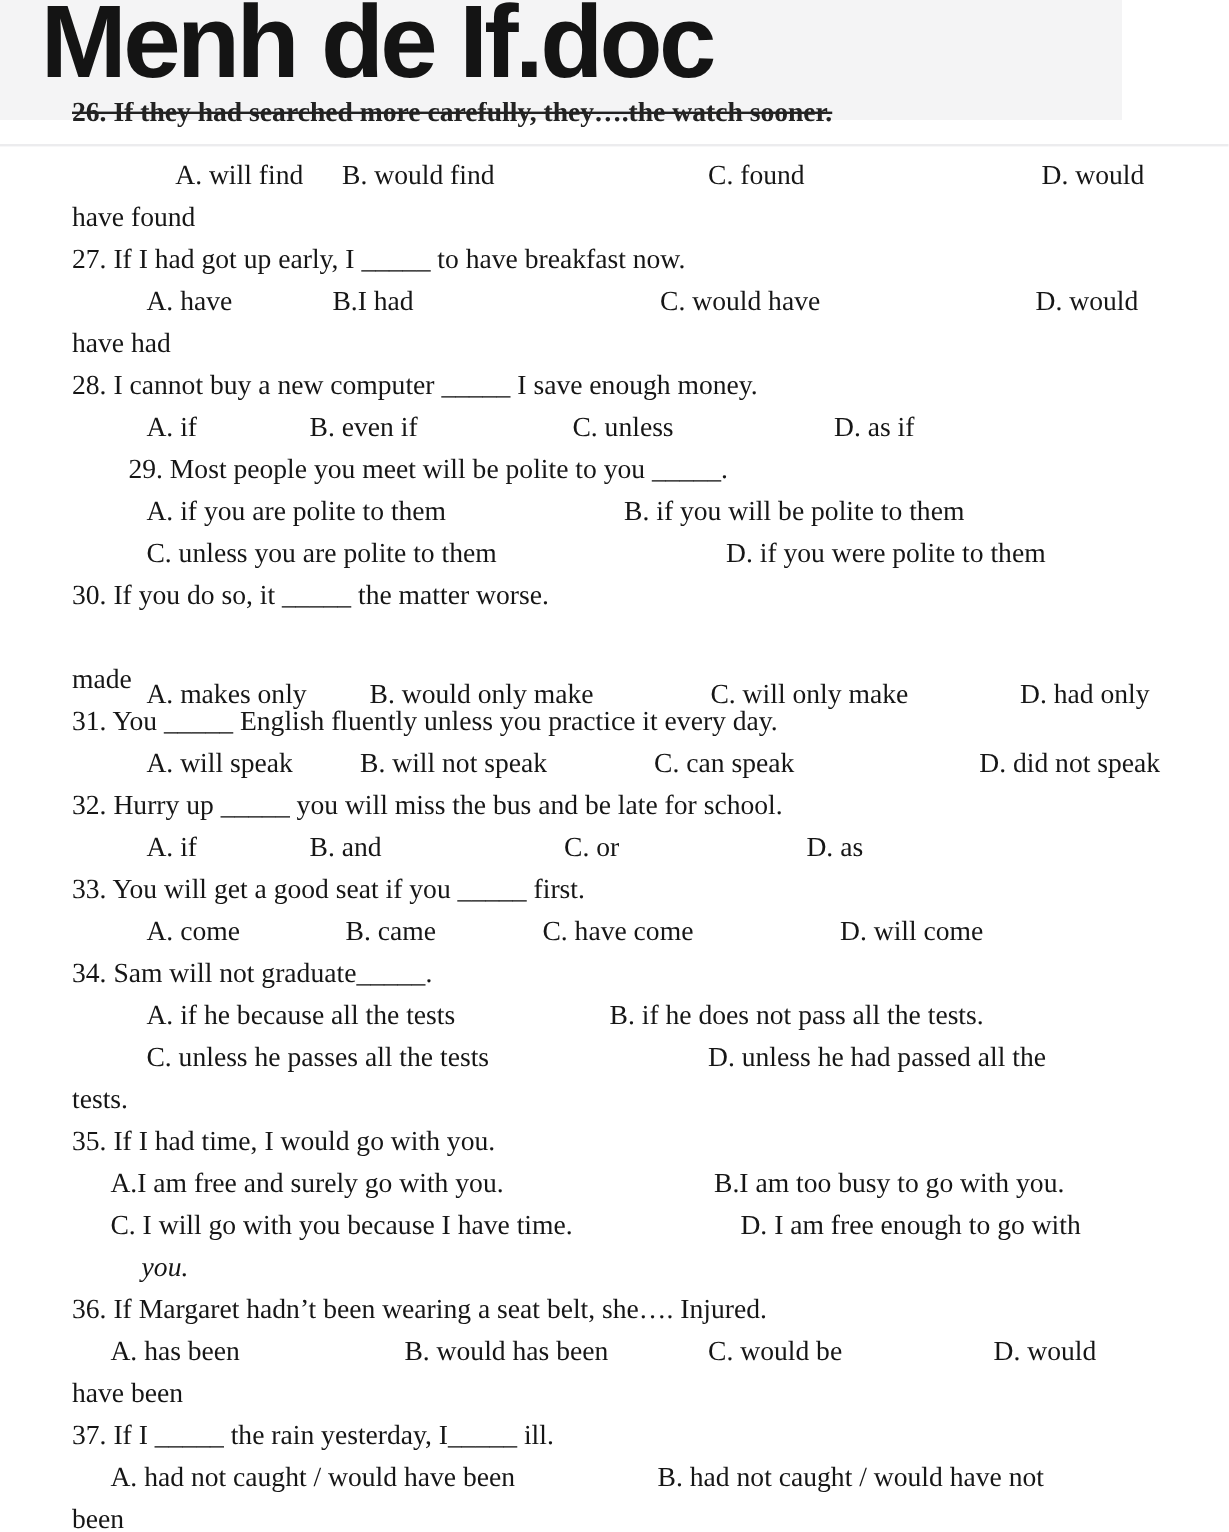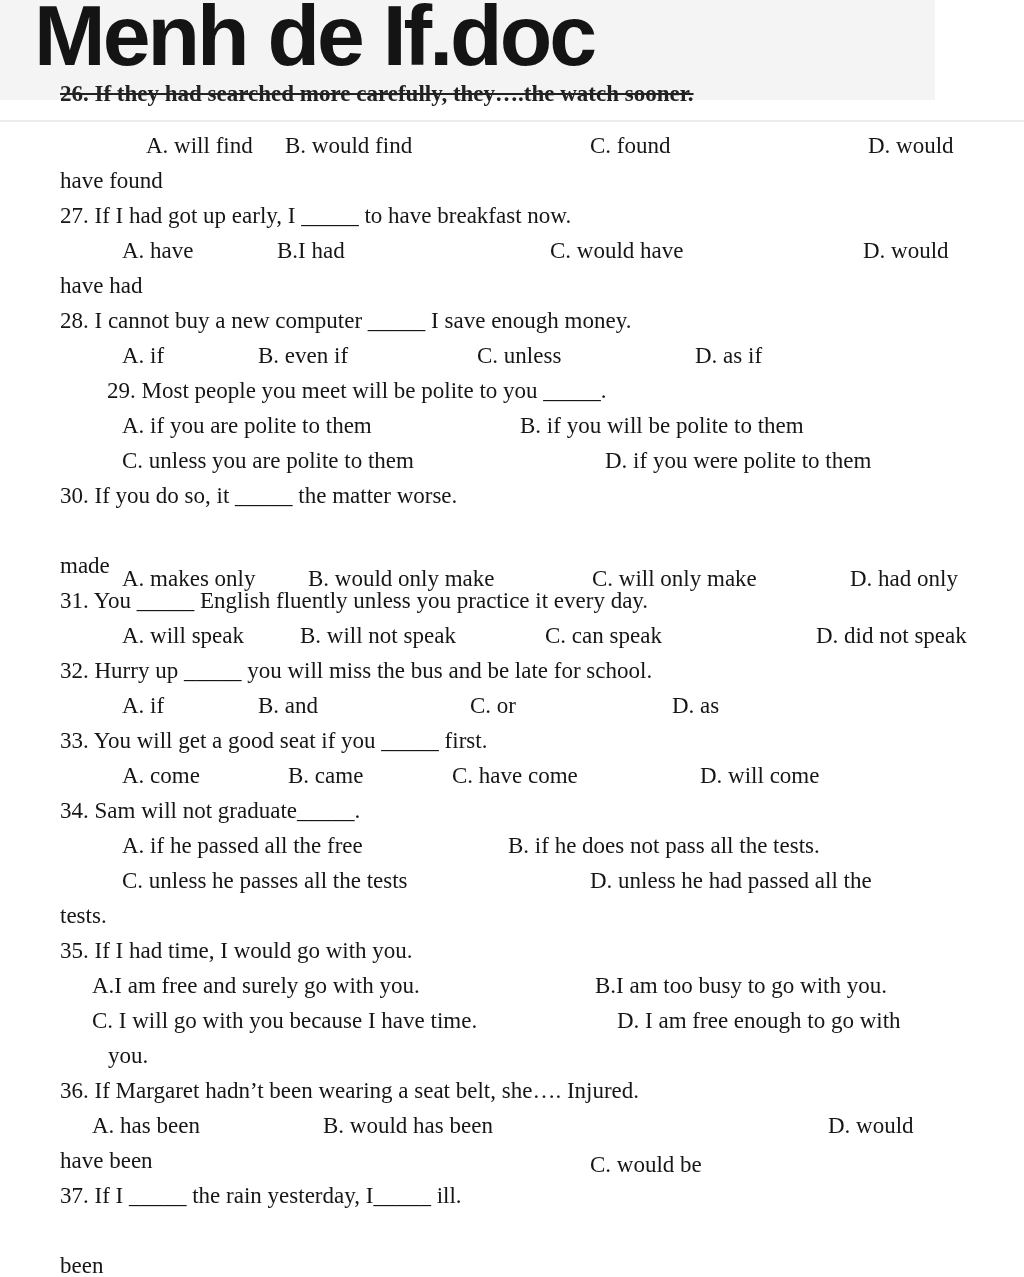--- a/index.html
+++ b/index.html
@@ -153,21 +153,21 @@
       <div class="line" style="top: 763px;">
         <span class="seg" style="left: 122px;">A. come</span>
         <span class="seg" style="left: 288px;">B. came</span>
         <span class="seg" style="left: 452px;">C. have come</span>
         <span class="seg" style="left: 700px;">D. will come</span>
       </div>
       <div class="line" style="top: 798px;">
         <span class="seg" style="left: 60px;">34. Sam will not graduate_____.</span>
       </div>
       <div class="line" style="top: 833px;">
-        <span class="seg" style="left: 122px;">A. if he passed all the free</span>
+        <span class="seg" style="left: 122px;">A. if he because all the tests</span>
         <span class="seg" style="left: 508px;">B. if he does not pass all the tests.</span>
       </div>
       <div class="line" style="top: 868px;">
         <span class="seg" style="left: 122px;">C. unless he passes all the tests</span>
         <span class="seg" style="left: 590px;">D. unless he had passed all the</span>
       </div>
       <div class="line" style="top: 903px;">
         <span class="seg" style="left: 60px;">tests.</span>
       </div>
       <div class="line" style="top: 938px;">
@@ -175,34 +175,38 @@
       </div>
       <div class="line" style="top: 973px;">
         <span class="seg" style="left: 92px;">A.I am free and surely go with you.</span>
         <span class="seg" style="left: 595px;">B.I am too busy to go with you.</span>
       </div>
       <div class="line" style="top: 1008px;">
         <span class="seg" style="left: 92px;">C. I will go with you because I have time.</span>
         <span class="seg" style="left: 617px;">D. I am free enough to go with</span>
       </div>
       <div class="line" style="top: 1043px;">
-        <span class="seg" style="left: 108px;">you.</span>
+        <span class="seg" style="left: 118px; font-style: italic;">you.</span>
       </div>
       <div class="line" style="top: 1078px;">
         <span class="seg" style="left: 60px;">36. If Margaret hadn’t been wearing a seat belt, she…. Injured.</span>
       </div>
       <div class="line" style="top: 1113px;">
         <span class="seg" style="left: 92px;">A. has been</span>
-        <span class="seg" style="left: 323px;">B. would has been</span>
-        <span class="seg" style="left: 590px; margin-top: 39px;">C. would be</span>
+        <span class="seg" style="left: 337px;">B. would has been</span>
+        <span class="seg" style="left: 590px;">C. would be</span>
         <span class="seg" style="left: 828px;">D. would</span>
       </div>
       <div class="line" style="top: 1148px;">
         <span class="seg" style="left: 60px;">have been</span>
       </div>
       <div class="line" style="top: 1183px;">
         <span class="seg" style="left: 60px;">37. If I _____ the rain yesterday, I_____ ill.</span>
+      </div>
+      <div class="line" style="top: 1218px;">
+        <span class="seg" style="left: 92px;">A. had not caught / would have been</span>
+        <span class="seg" style="left: 548px;">B. had not caught / would have not</span>
       </div>
       <div class="line" style="top: 1253px;">
         <span class="seg" style="left: 60px;">been</span>
       </div>
     </div>
 </div>
 
 </body></html>

